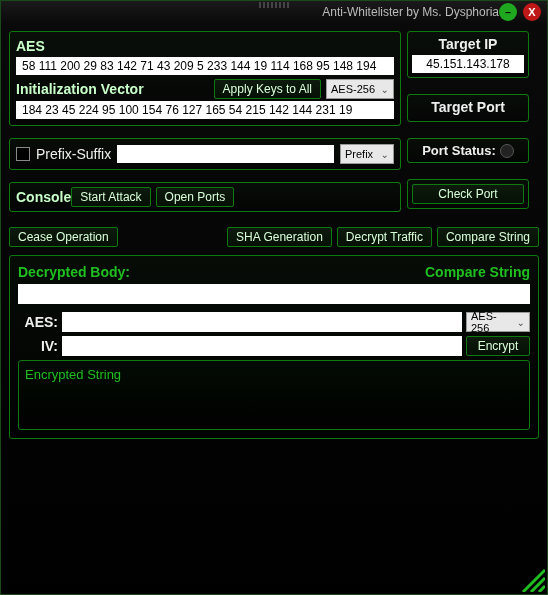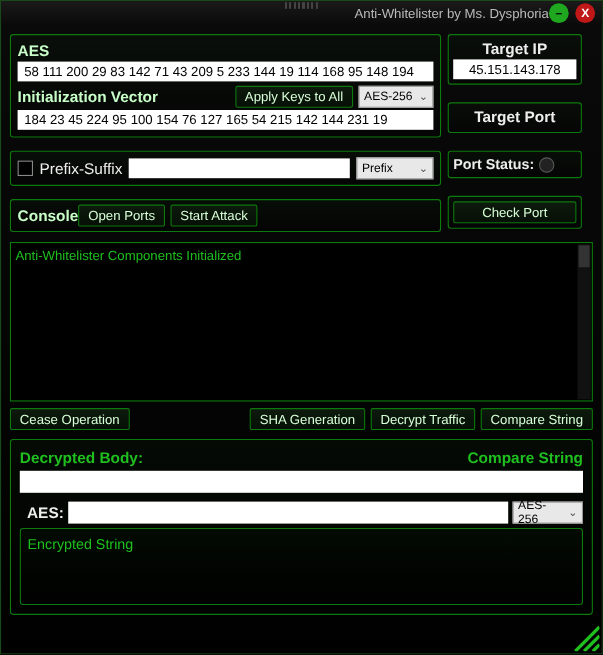--- a/index.html
+++ b/index.html
@@ -65,58 +65,52 @@
                 </div>
             </div>
           </div>
           <input class="input" style="margin-top: 2px;" value="184 23 45 224 95 100 154 76 127 165 54 215 142 144 231 19">
         </div>
 
         <div class="panel" style="display:flex;align-items:center;gap:6px;padding:5px 6px;">
           <span class="checkbox"></span>
           <span style="color:#eee;font-size:14px;font-weight:normal">Prefix-Suffix</span>
           <input class="input" style="flex: 1 1 0%;" value="">
-          <div class="sel" style="width:70px">
+          <div class="sel" style="width:54px">
               <span>Prefix</span>
             </div>
         </div>
 
         <div class="panel consoleheader" style="padding:4px 6px">
           <span class="label" style="margin:0">Console</span>
           <div class="btnrow">
+            <button class="btn">Start Attack</button>
             <button class="btn">Open Ports</button>
-            <button class="btn">Start Attack</button>
           </div>
         </div>
       </div>
 
       <div class="rightcol">
         <div class="panel" style="padding:4px;text-align:center">
           <span class="labelw">Target IP</span>
           <input class="input" style="text-align: center;" value="45.151.143.178">
         </div>
         <div class="panel" style="padding:4px;text-align:center">
           <span class="labelw">Target Port</span>
         </div>
-        <div class="panel" style="padding:4px;display:flex;align-items:center;">
+        <div class="panel" style="padding:4px;display:flex;align-items:center;justify-content:center">
           <span style="color:#eee;font-size:13px;font-weight:bold">Port Status:</span>
           <span class="statuslamp"></span>
         </div>
         <div class="panel" style="padding:4px;text-align:center">
           <button class="btn" style="width:100%">Check Port</button>
         </div>
       </div>
     </div>
 
-    <div class="console">
-      <div>Anti-Whitelister Components Initialized</div>
-      <div class="scrollbar">
-          <div class="thumb"></div>
-        </div>
-    </div>
 
     <div class="btnrow" style="justify-content:space-between;margin-top:6px">
       <button class="btn">Cease Operation</button>
       <div class="btnrow">
         <button class="btn">SHA Generation</button>
         <button class="btn">Decrypt Traffic</button>
         <button class="btn">Compare String</button>
       </div>
     </div>
 
@@ -127,20 +121,25 @@
       </div>
       <input class="input" style="height: 20px; margin-bottom: 8px;" value="">
 
       <div class="fieldrow">
         <span class="rlabel">AES:</span>
         <input class="input" style="flex: 1 1 0%; height: 20px;" value="">
         <div class="sel" style="width:64px">
             <span>AES-256</span>
           </div>
       </div>
+      <div class="fieldrow">
+        <span class="rlabel">IV:</span>
+        <input class="input" style="flex: 1 1 0%; height: 20px;" value="">
+        <button class="btn" style="width:64px">Encrypt</button>
+      </div>
 
       <div class="encbox">
         <span>Encrypted String</span>
       </div>
     </div>
 
     <div class="corner">
       <svg width="30" height="30">
           <line x1="8" y1="30" x2="30" y2="8"></line>
           <line x1="16" y1="30" x2="30" y2="16"></line>

